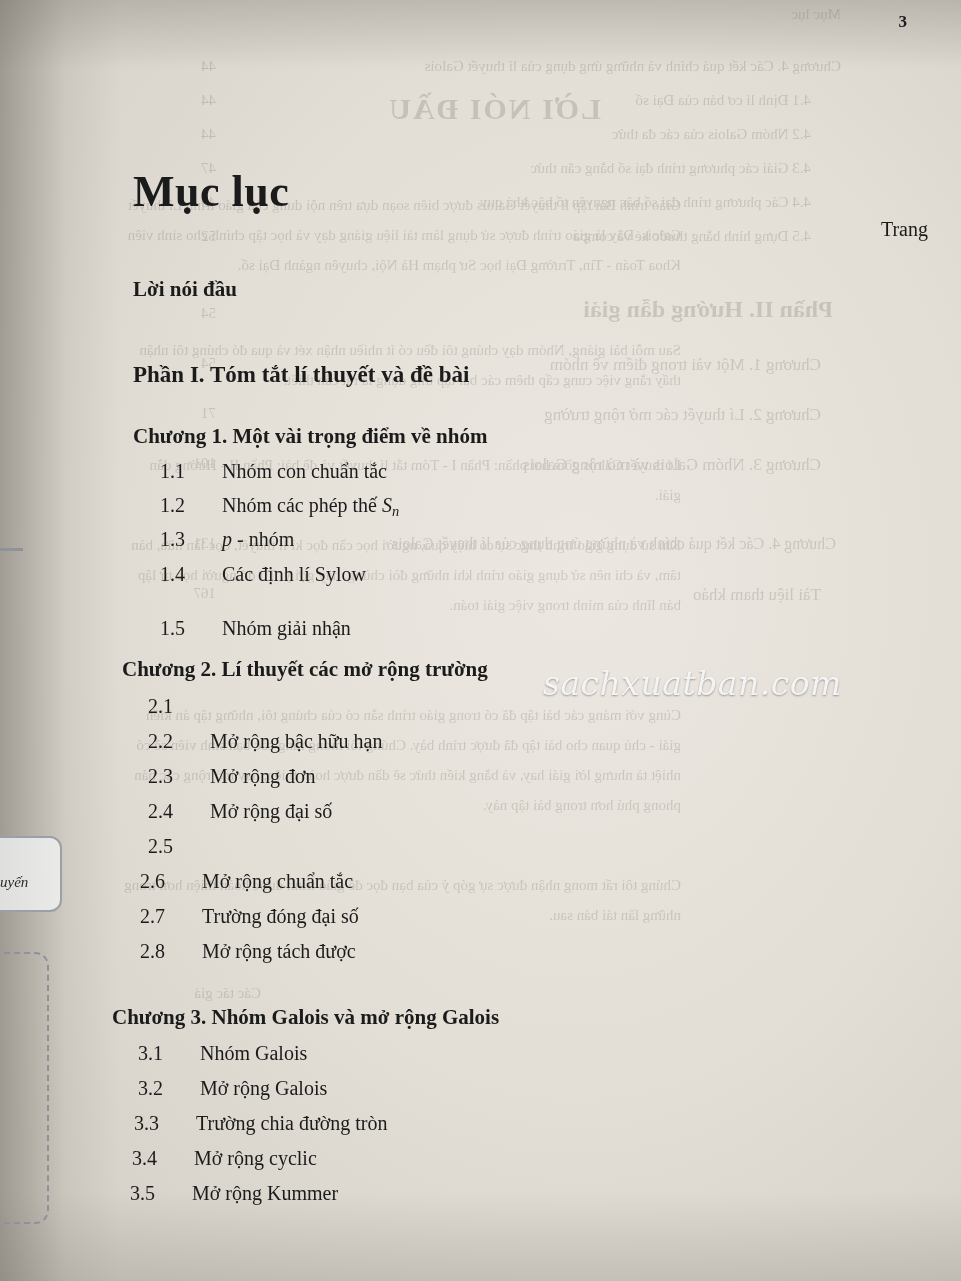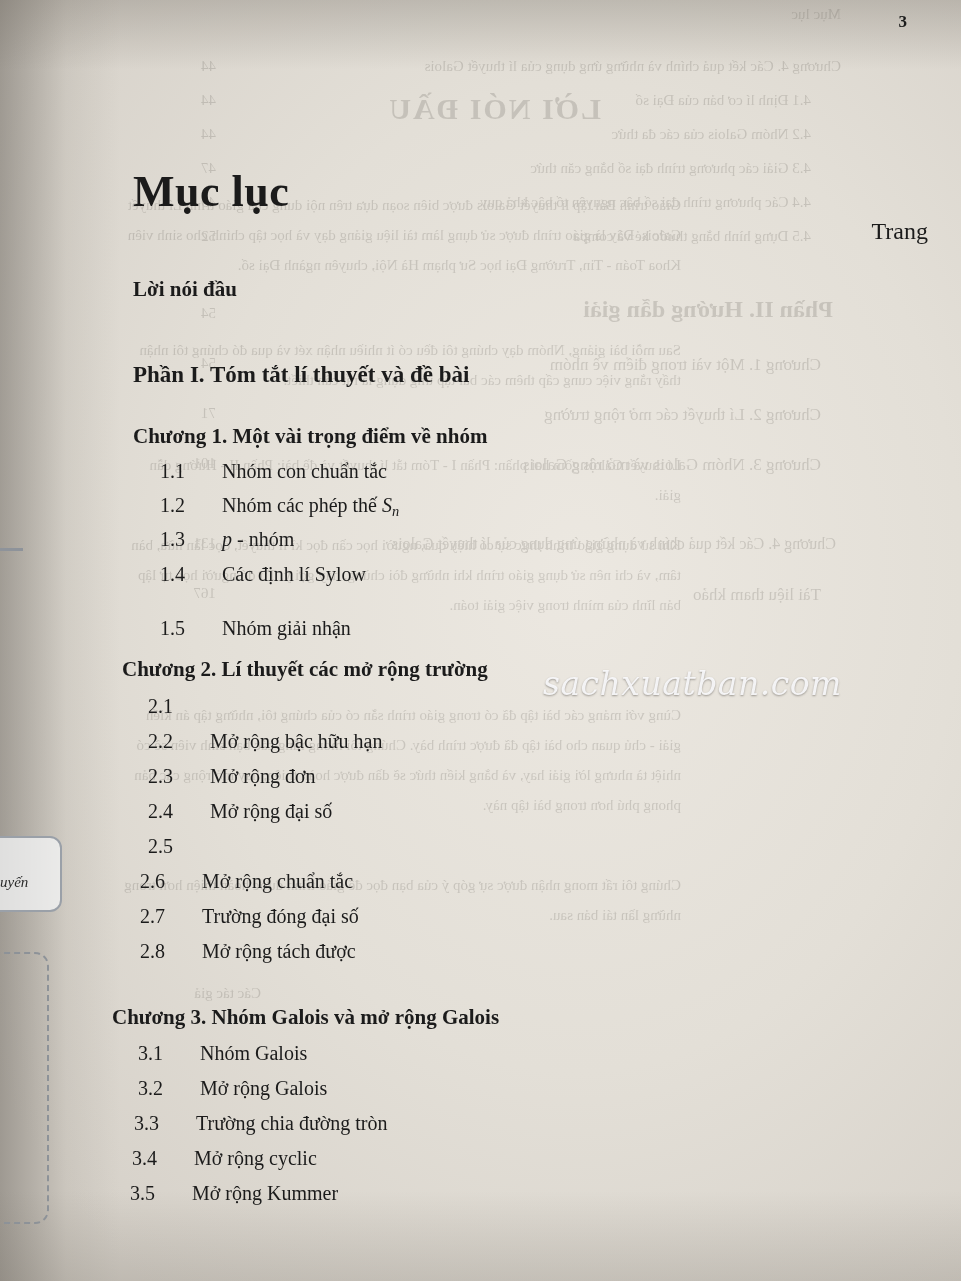--- a/index.html
+++ b/index.html
@@ -100,21 +100,21 @@
     top: 166px;
     font-size: 44px;
     font-weight: bold;
     letter-spacing: 0.5px;
   }
 
   #trang {
     position: absolute;
     right: 33px;
     top: 218px;
-    font-size: 24px;
+    font-size: 20px;
   }
 
   .row {
     position: absolute;
     left: 0;
     width: 961px;
     height: 26px;
     display: flex;
     align-items: baseline;
   }

